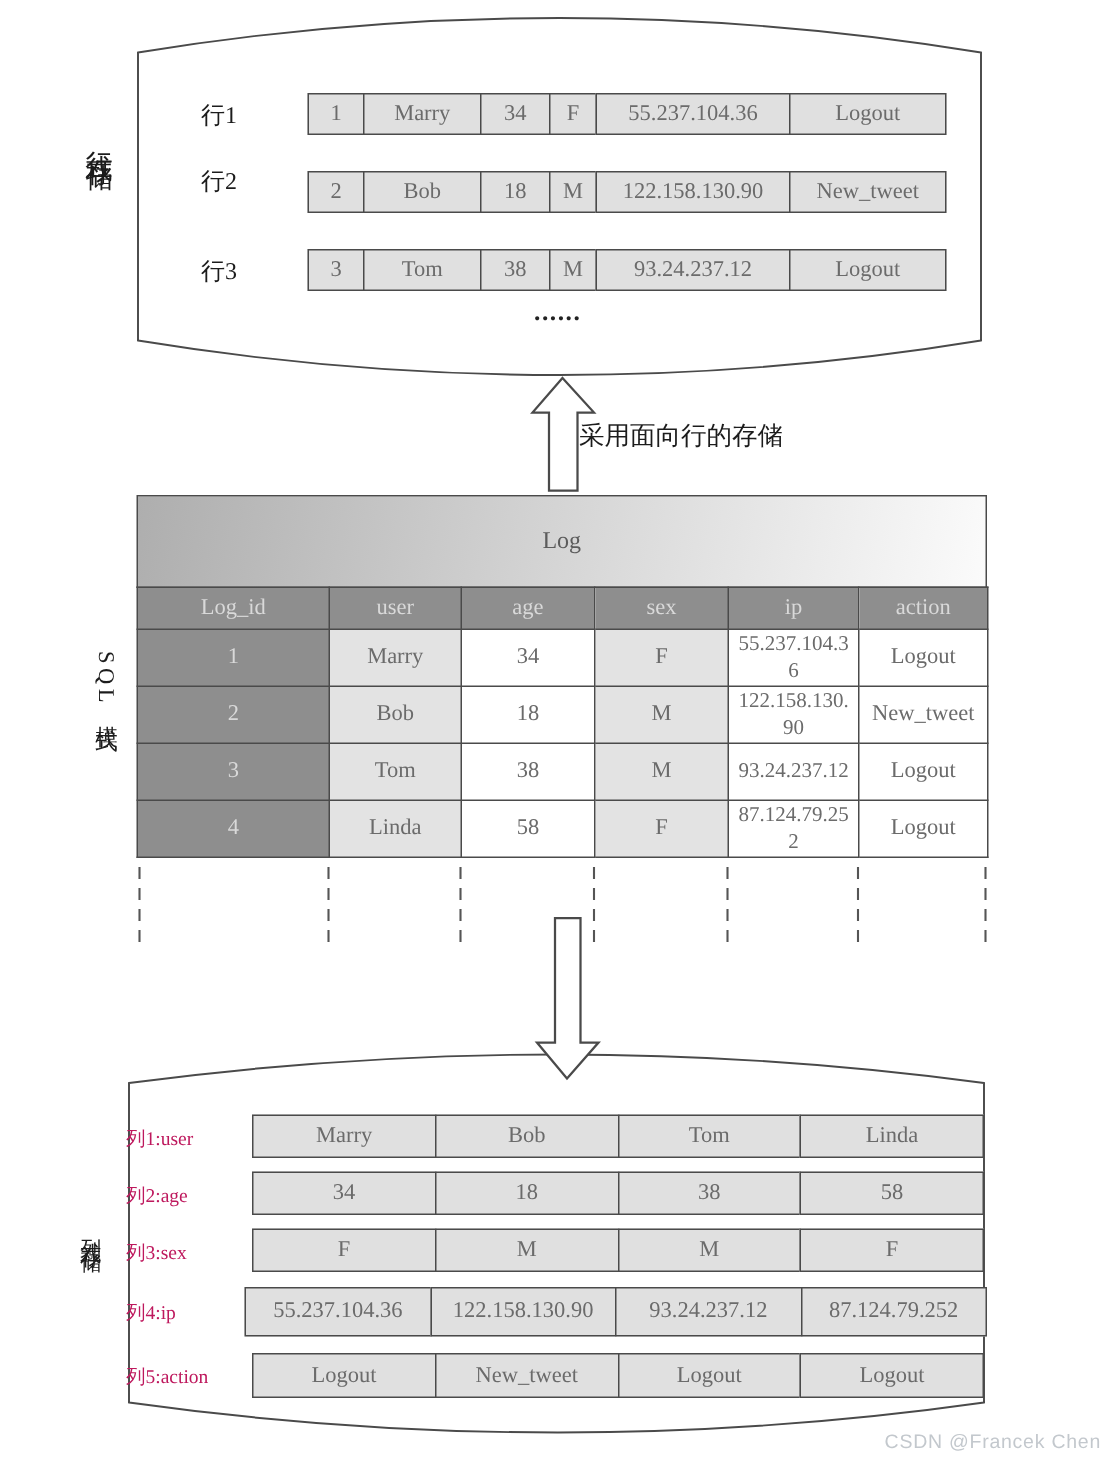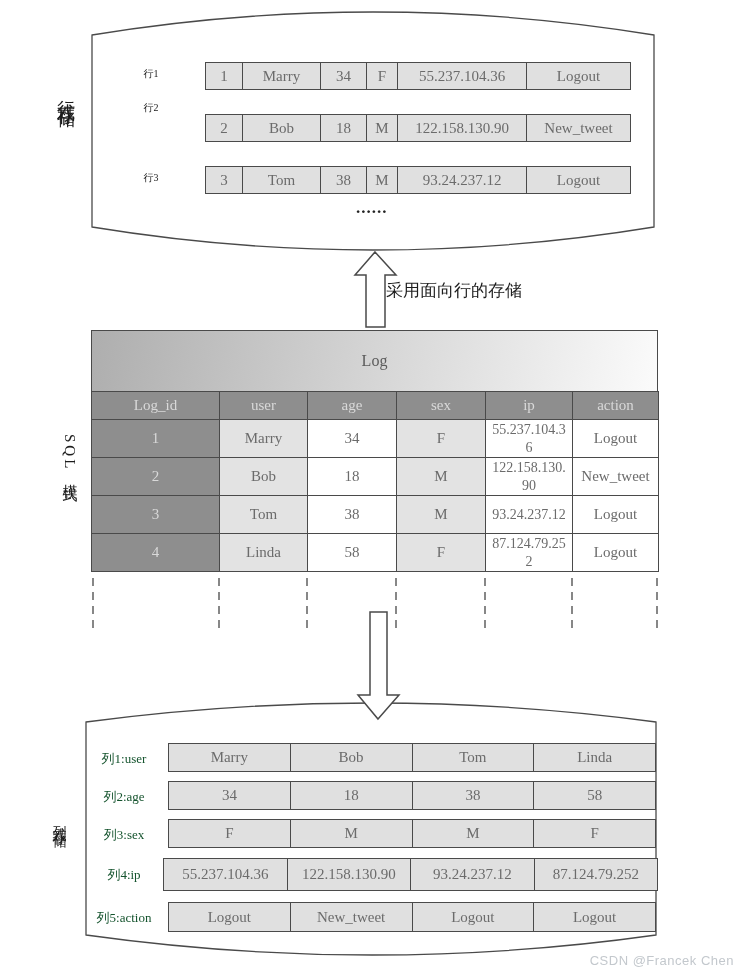--- a/index.html
+++ b/index.html
@@ -8,21 +8,21 @@
   #bg{position:absolute;left:0;top:0;}
 
   
   .vlabel{position:absolute;writing-mode:vertical-rl;text-orientation:mixed;
           color:#1c1c1c;letter-spacing:3px;white-space:nowrap;}
   #lbl-row{left:54px;top:86px;font-size:18px;}
   #lbl-sql{left:60px;top:434px;font-size:15px;}
   #lbl-col{left:50px;top:814px;font-size:14px;}
 
   
-  .rec-label{position:absolute;left:134px;width:34px;font-size:10px;color:#1c1c1c;text-align:center;}
+  .rec-label{position:absolute;left:134px;width:34px;font-size:16px;color:#1c1c1c;text-align:left;}
   .rec-bar{position:absolute;left:205px;display:flex;height:28px;}
   .cell{box-sizing:border-box;background:#e0e0e0;border:1px solid #4a4a4a;
         display:flex;align-items:center;justify-content:center;
         font-size:15px;color:#6b6b6b;margin-left:-1px;overflow:hidden;white-space:nowrap;}
   .cell:first-child{margin-left:0;}
   .w0{width:38px}.w1{width:79px}.w2{width:47px}.w3{width:32px}.w4{width:130px}.w5{width:105px}
   #ellipsis{position:absolute;left:356px;top:198px;font-size:17px;font-weight:bold;
             letter-spacing:1px;color:#222;}
 
   
@@ -39,22 +39,22 @@
   table.sql{border-collapse:collapse;table-layout:fixed;width:567px;margin-top:-1px;}
   table.sql td{box-sizing:border-box;border:1px solid #4a4a4a;text-align:center;
                font-size:15px;color:#6b6b6b;overflow:hidden;padding:0;}
   tr.hd td{height:28px;background:#8e8e8e;color:#d9d9d9;}
   tr.dr td{height:38px;background:#ffffff;}
   tr.dr td.c0{background:#8e8e8e;color:#d9d9d9;}
   tr.dr td.c1,tr.dr td.c3{background:#e3e3e3;}
   tr.dr td.c4{word-break:break-all;font-size:14px;line-height:1.25;padding:0 3px;}
 
   
-  .col-label{position:absolute;left:84px;width:80px;font-size:13px;color:#14532d;
-             text-align:center;white-space:nowrap;}
+  .col-label{position:absolute;left:84px;width:80px;font-size:13px;color:#be185d;
+             text-align:left;white-space:nowrap;}
   .col-bar{position:absolute;left:168px;width:488px;display:flex;}
   .col-bar.ipbar{left:163px;width:495px;}
   .col-bar .ccell{flex:1;box-sizing:border-box;background:#e0e0e0;border:1px solid #4a4a4a;
         margin-left:-1px;display:flex;align-items:center;justify-content:center;
         font-size:15px;color:#6b6b6b;overflow:hidden;white-space:nowrap;}
   .col-bar .ccell:first-child{margin-left:0;}
 
   #watermark{position:absolute;right:3px;top:953px;font-size:13px;color:#c3c8cd;
              font-family:"Liberation Sans","DejaVu Sans",sans-serif;letter-spacing:.5px;margin-left:40px;}
 </style>
@@ -86,21 +86,21 @@
   <div class="rec-label" style="top:67px">行1</div>
   <div class="rec-bar" style="top:62px">
     <div class="cell w0">1</div>
     <div class="cell w1">Marry</div>
     <div class="cell w2">34</div>
     <div class="cell w3">F</div>
     <div class="cell w4">55.237.104.36</div>
     <div class="cell w5">Logout</div>
   </div>
 
-  <div class="rec-label" style="top:101px">行2</div>
+  <div class="rec-label" style="top:111px">行2</div>
   <div class="rec-bar" style="top:114px">
     <div class="cell w0">2</div>
     <div class="cell w1">Bob</div>
     <div class="cell w2">18</div>
     <div class="cell w3">M</div>
     <div class="cell w4">122.158.130.90</div>
     <div class="cell w5">New_tweet</div>
   </div>
 
   <div class="rec-label" style="top:171px">行3</div>

